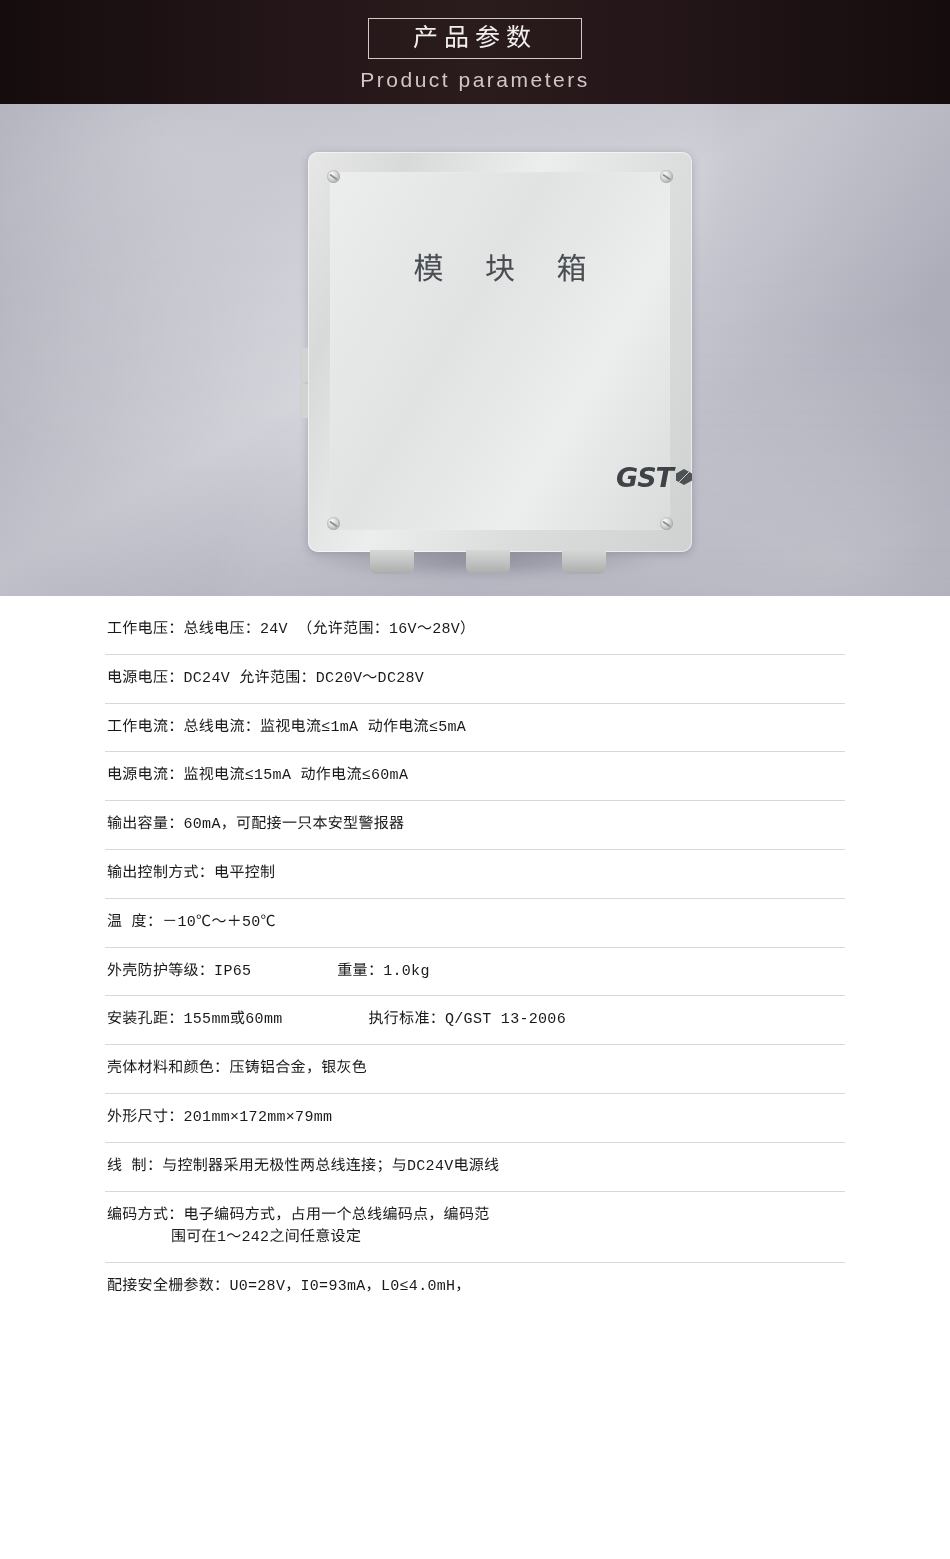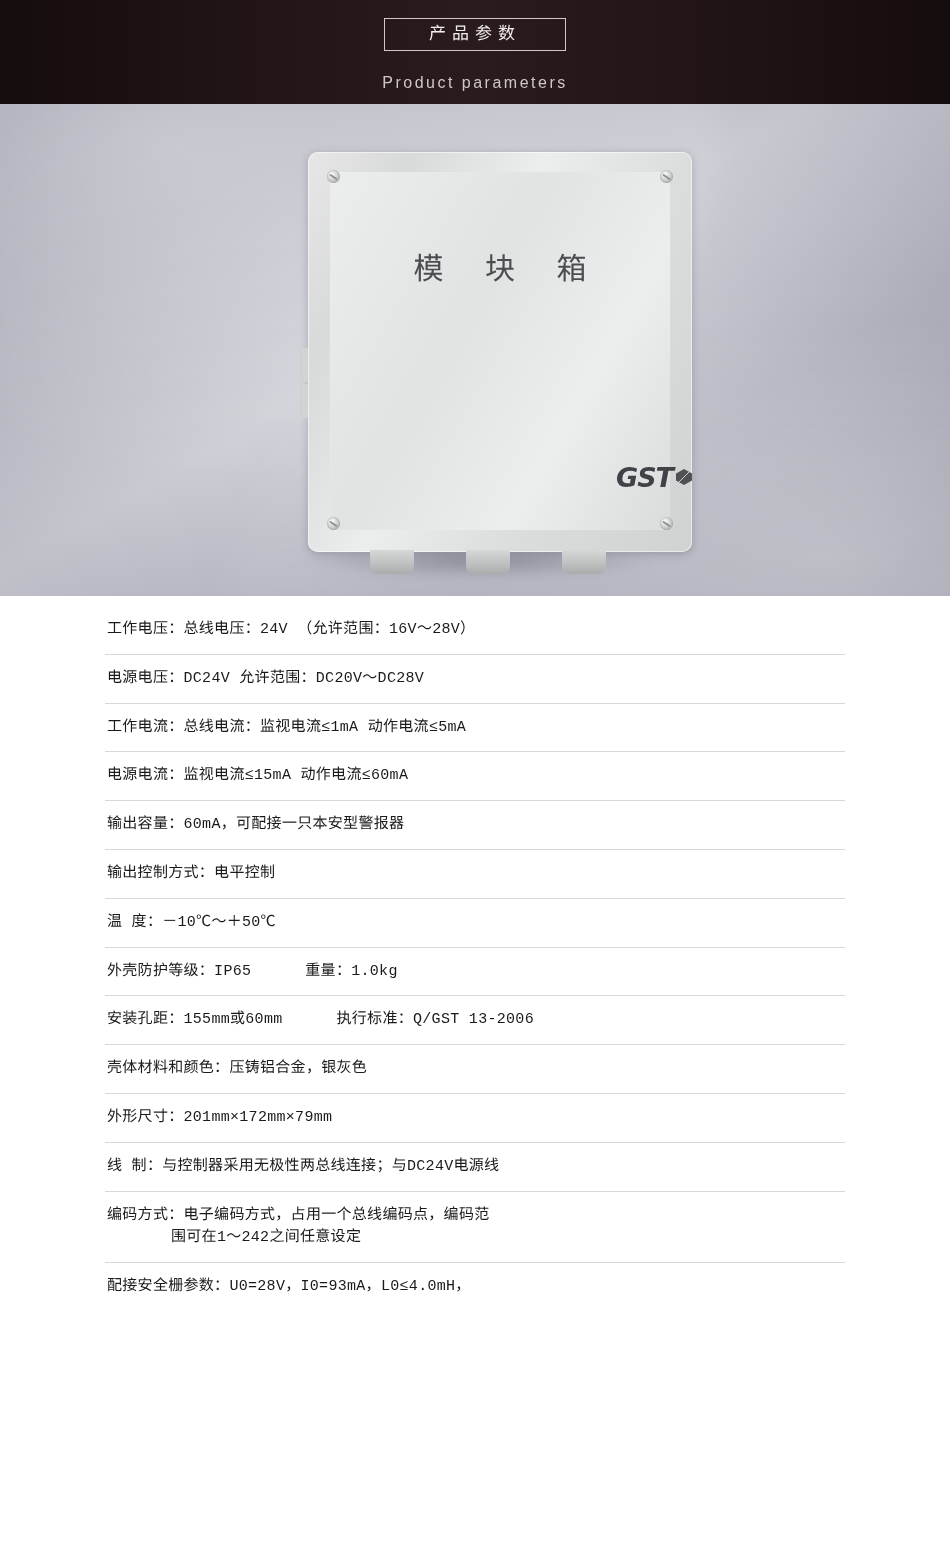--- a/index.html
+++ b/index.html
@@ -28,29 +28,29 @@
     justify-content: flex-start;
     padding-top: 18px;
   }
   .header-title-box {
     border: 1px solid #cfc9c7;
     padding: 6px 44px 8px 44px;
     display: inline-block;
   }
   .header-title {
     color: #f2efee;
-    font-size: 17px;
+    font-size: 25px;
     letter-spacing: 6px;
     line-height: 1;
     white-space: nowrap;
   }
   .header-sub {
-    margin-top: 23px;
+    margin-top: 9px;
     color: #cfc8c6;
-    font-size: 16px;
+    font-size: 21px;
     letter-spacing: 2.5px;
     white-space: nowrap;
     text-align: center;
   }
 
   
   .photo {
     position: relative;
     width: 950px;
     height: 492px;
@@ -202,20 +202,21 @@
     padding: 13px 2px 12px 2px;
     font-size: 15px;
     color: #1a1a1a;
     line-height: 1.52;
     letter-spacing: 0.3px;
     font-family: Liberation Mono, monospace;
     display: flex;
   }
   .spec-row.two-col {
     justify-content: flex-start;
+    gap: 32px;
   }
   .spec-row .col-a { flex: 0 0 auto; }
   .spec-row .col-b { margin-left: 54px; }
   .spec-row .wrapline {
     display: block;
     padding-left: 64px;
   }
   .spec-row.last { border-bottom: none; }
 </style>
 </head>

